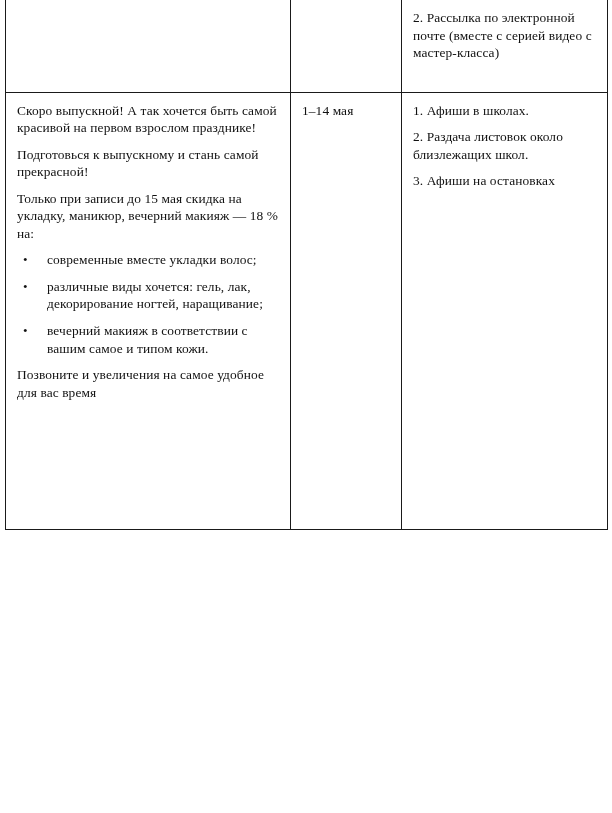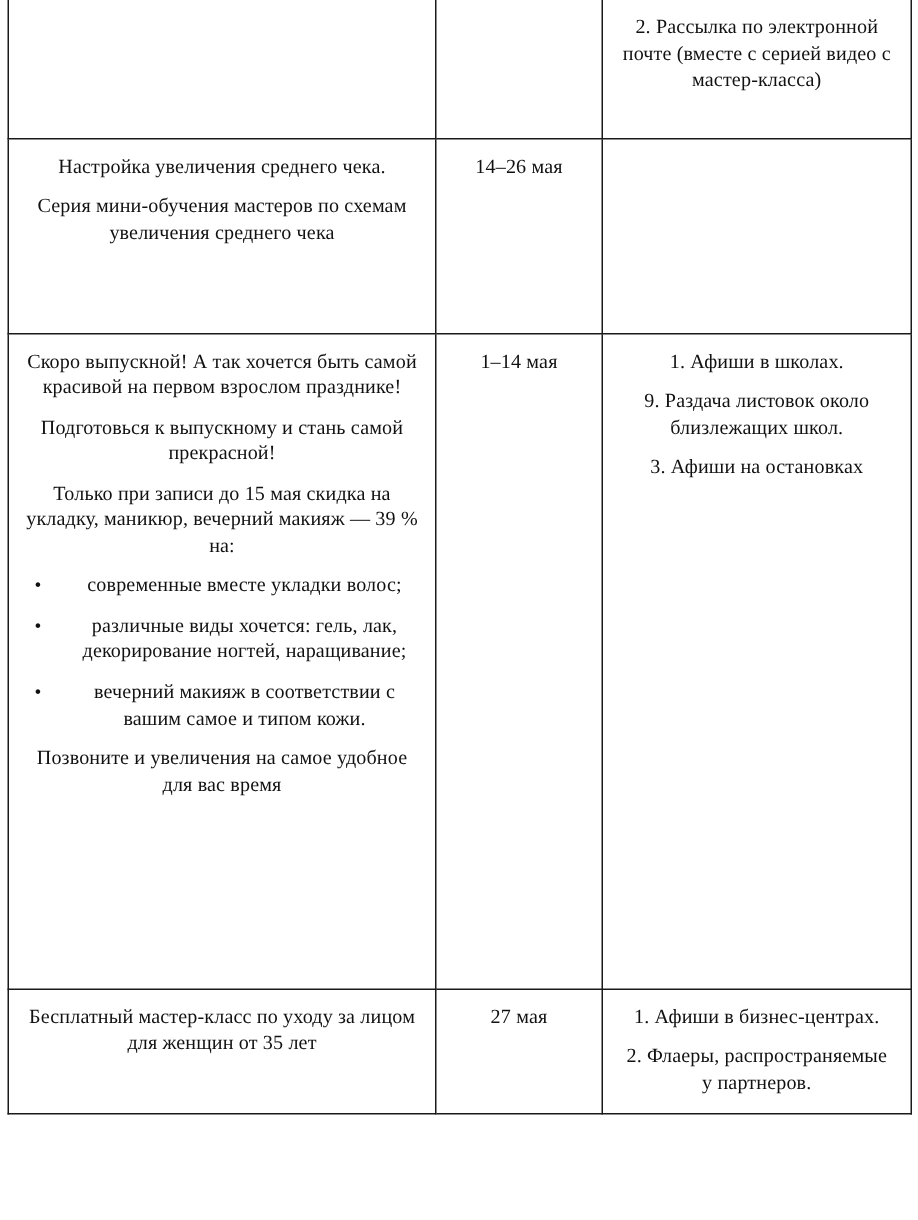--- a/index.html
+++ b/index.html
@@ -14,21 +14,20 @@
     font-family: "Liberation Serif", "DejaVu Serif", serif;
     color: #111111;
     -webkit-font-smoothing: antialiased;
   }
 
   .page {
     position: relative;
     width: 612px;
     height: 813px;
     background: #ffffff;
-    text-align: center;
   }
 
   
   .doc-table {
     position: absolute;
     left: 5px;
     top: 0px;
     width: 602px;
     border-collapse: collapse;
     table-layout: fixed;
@@ -114,35 +113,27 @@
       <tr class="row-cropped" style="height: 92px;">
         <td class="cell-activity">
           <span class="cropped-top-spacer"></span>
         </td>
         <td class="cell-date"></td>
         <td class="cell-channel">
           <p class="channel-item">2. Рассылка по элек­тронной почте (вместе с серией видео с ма­стер-класса)</p>
         </td>
       </tr>
 
-      <tr style="height: 130px;">
-        <td class="cell-activity">
-          <p class="para">Настройка увеличения среднего чека.</p>
-          <p class="para">Серия мини-обучения мастеров по схемам увеличения среднего чека</p>
-        </td>
-        <td class="cell-date">14–26 мая</td>
-        <td class="cell-channel"></td>
-      </tr>
 
 
       <tr style="height: 437px;">
         <td class="cell-activity">
           <p class="para">Скоро выпускной! А так хочется быть самой красивой на первом взрослом празднике!</p>
           <p class="para">Подготовься к выпускному и стань самой прекрасной!</p>
-          <p class="para">Только при записи до 15 мая скидка на укладку, маникюр, ве­черний макияж — 39 % на:</p>
+          <p class="para">Только при записи до 15 мая скидка на укладку, маникюр, ве­черний макияж — 18 % на:</p>
 
           <ul class="bullets">
             <li>
               <span class="bullet-dot">•</span>
               <span>современные вместе укладки волос;</span>
             </li>
             <li>
               <span class="bullet-dot">•</span>
               <span>различные виды хочется: гель, лак, декорирование ног­тей, наращивание;</span>
             </li>
@@ -150,32 +141,22 @@
               <span class="bullet-dot">•</span>
               <span>вечерний макияж в соответ­ствии с вашим самое и типом кожи.</span>
             </li>
           </ul>
 
           <p class="para">Позвоните и увеличения на самое удобное для вас время</p>
         </td>
         <td class="cell-date">1–14 мая</td>
         <td class="cell-channel">
           <p class="channel-item">1. Афиши в школах.</p>
-          <p class="channel-item">9. Раздача листовок около близлежащих школ.</p>
+          <p class="channel-item">2. Раздача листовок около близлежащих школ.</p>
           <p class="channel-item">3. Афиши на останов­ках</p>
         </td>
       </tr>
 
-      <tr style="height: 83px;">
-        <td class="cell-activity">
-          <p class="para">Бесплатный мастер-класс по ухо­ду за лицом для женщин от 35 лет</p>
-        </td>
-        <td class="cell-date">27 мая</td>
-        <td class="cell-channel">
-          <p class="channel-item">1. Афиши в бизнес-центрах.</p>
-          <p class="channel-item">2. Флаеры, распростра­няемые у партнеров.</p>
-        </td>
-      </tr>
 
     </tbody>
   </table>
 
 </div>
 
 </body></html>

